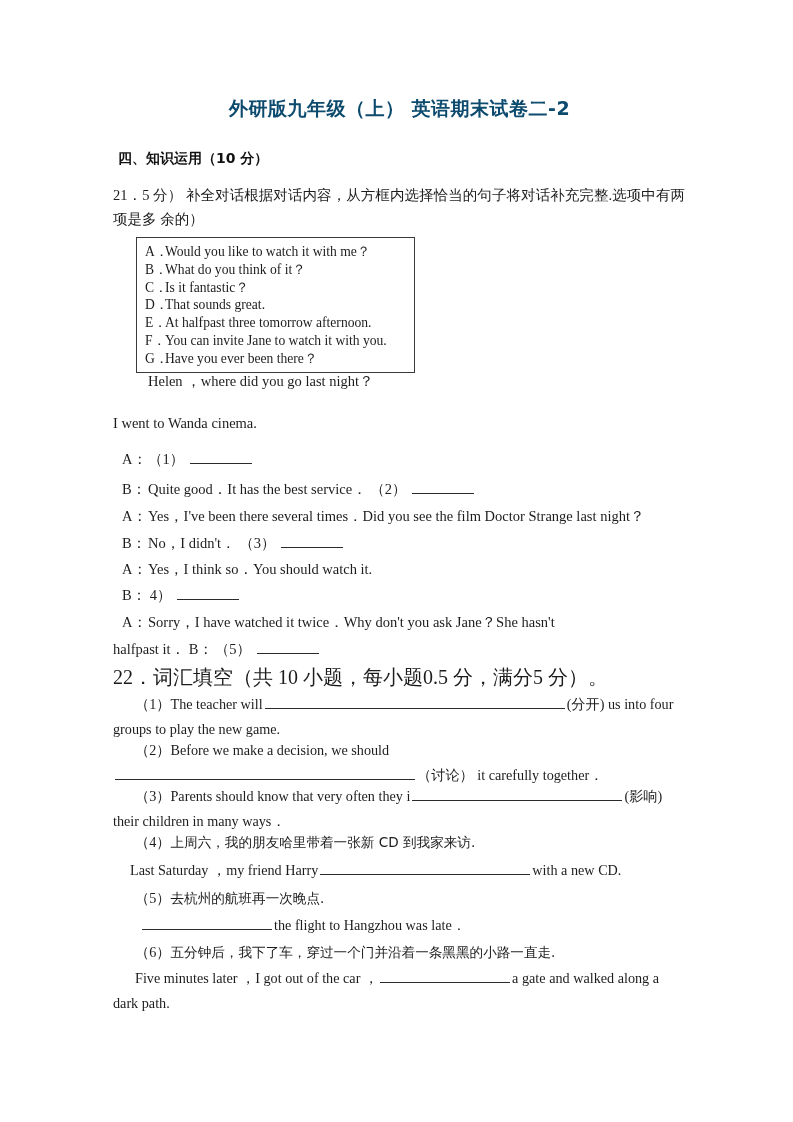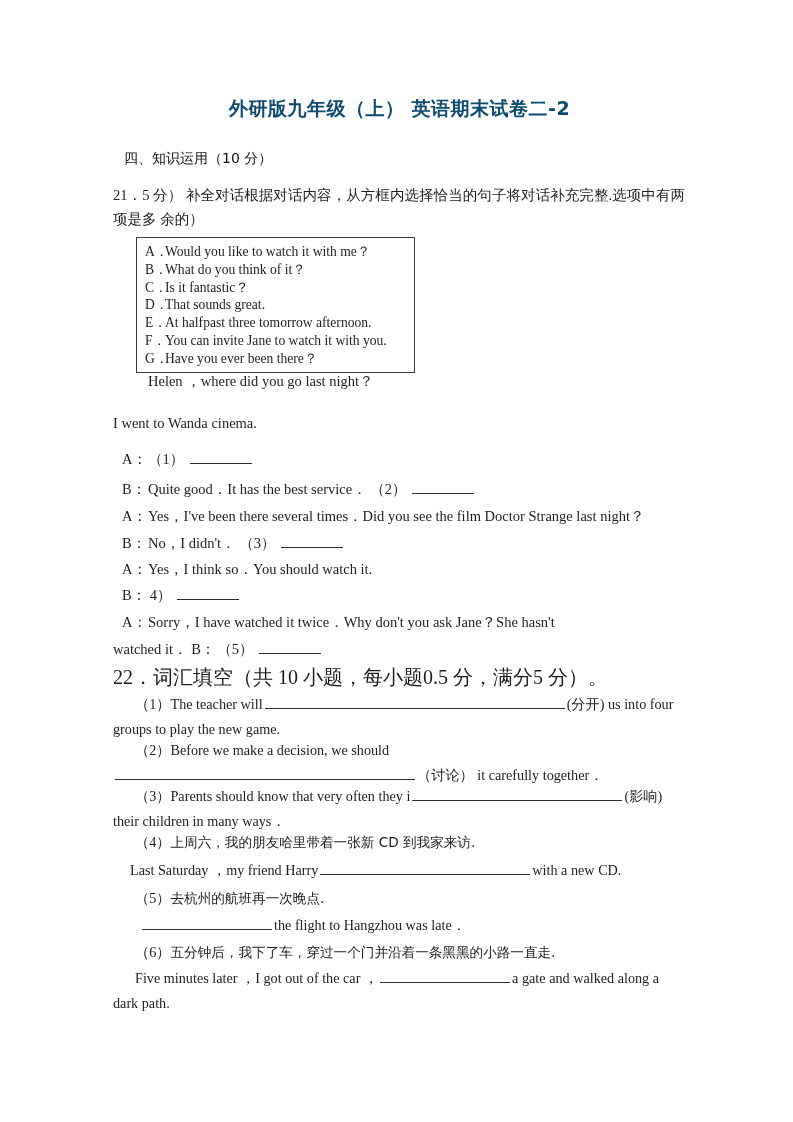--- a/index.html
+++ b/index.html
@@ -23,24 +23,24 @@
     width: 793px;
     text-align: center;
     font-family: "DejaVu Sans", "Liberation Sans", sans-serif;
     font-weight: bold;
     font-size: 19px;
     letter-spacing: 0.5px;
     color: #0c4a6e;
   }
   .section-heading {
     position: absolute;
-    left: 124px;
+    left: 118px;
     top: 150px;
     font-family: "DejaVu Sans", "Liberation Sans", sans-serif;
-    font-weight: normal;
+    font-weight: bold;
     font-size: 14px;
     color: #111;
   }
   .q-intro {
     position: absolute;
     left: 113px;
     top: 183px;
     width: 572px;
     font-size: 14.5px;
     line-height: 24px;
@@ -181,21 +181,21 @@
     <span>B：</span>
     <span>4）</span>
     <span class="blank blank-sm"></span>
   </div>
 
   <div class="line-abs dlg dlg-a4">
     <span class="spk">A：</span><span>Sorry，I have watched it twice．Why don't you ask Jane？She hasn't</span>
   </div>
 
   <div class="line-abs dlg-b4">
-    <span>watched it．</span>
+    <span>halfpast it．</span>
     <span class="spk">B：</span><span>（5）</span>
     <span class="blank blank-sm"></span>
   </div>
 
   <div class="q22-head">22．词汇填空（共 10 小题，每小题0.5 分，满分5 分）。</div>
 
   <div class="item item-1">
     <span class="indent"></span><span>（1）</span><span>The teacher will</span><span class="blank blank-xxl"></span><span>(分开) us into four groups to play the new game.</span>
   </div>
 

